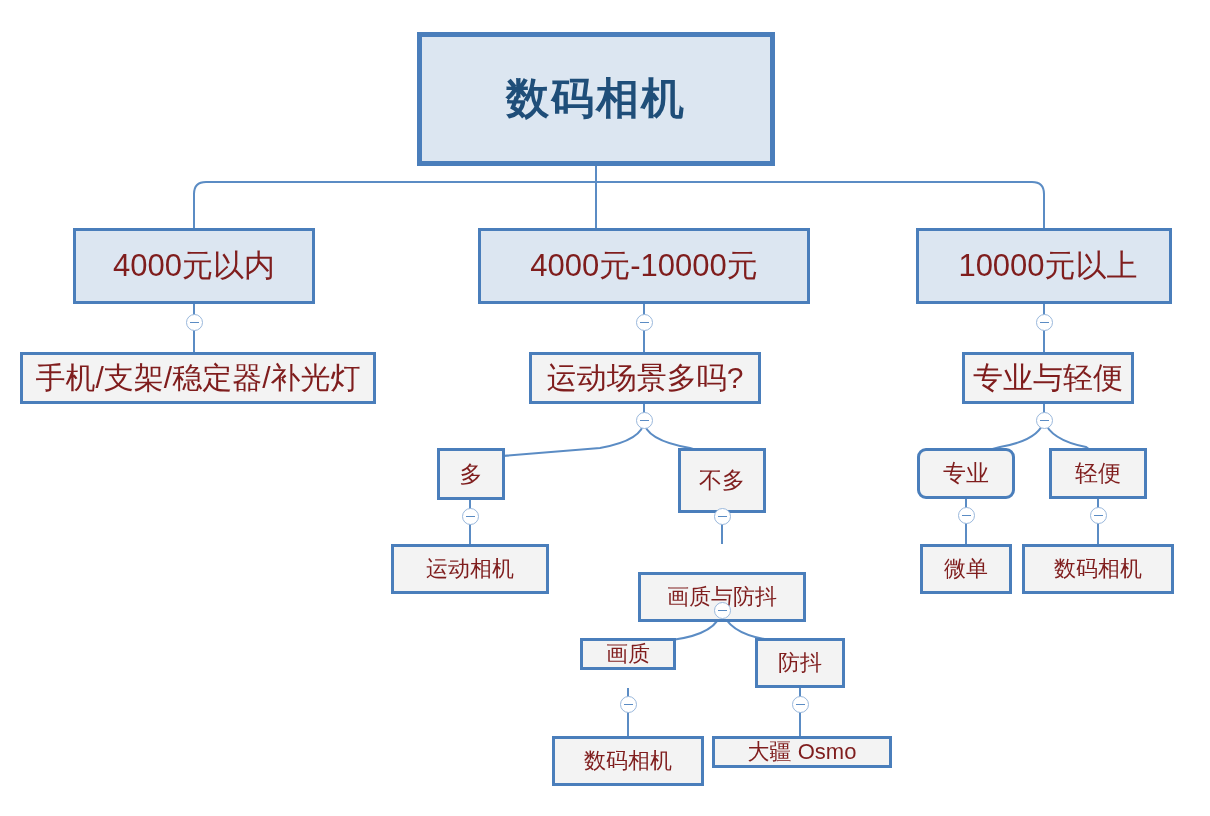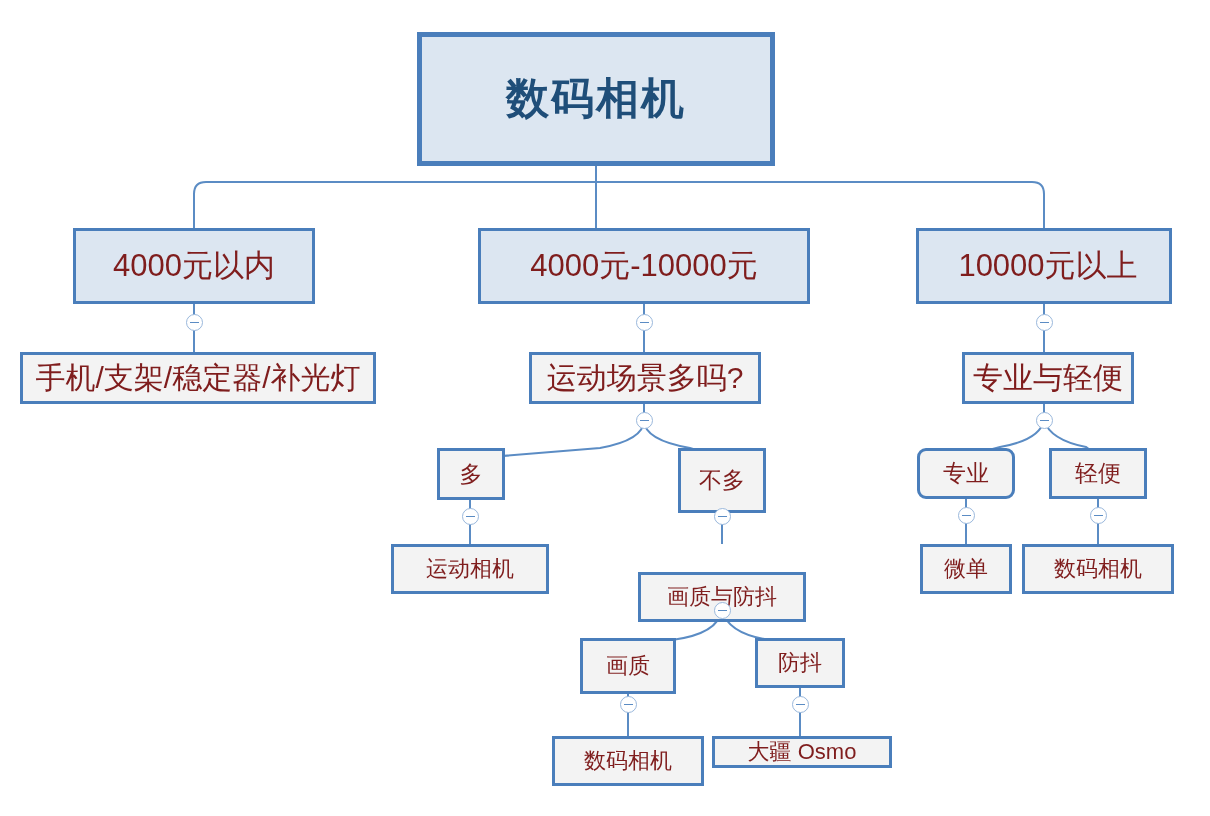--- a/index.html
+++ b/index.html
@@ -201,21 +201,21 @@
   <div class="node lvl5" style="left:920px; top:544px; width:92px; height:50px;">
     <span>微单</span>
   </div>
 
   <div class="node lvl5" style="left:1022px; top:544px; width:152px; height:50px;">
     <span>数码相机</span>
   </div>
 
   <div class="toggle" style="left:714px; top:602px;"></div>
 
-  <div class="node lvl5" style="left:580px; top:638px; width:96px; height:56px;">
+  <div class="node lvl5" style="left:580px; top:638px; width:96px; height:32px;">
     <span>画质</span>
   </div>
 
   <div class="node lvl5" style="left:755px; top:638px; width:90px; height:50px;">
     <span>防抖</span>
   </div>
 
   <div class="toggle" style="left:620px; top:696px;"></div>
   <div class="toggle" style="left:792px; top:696px;"></div>
 

